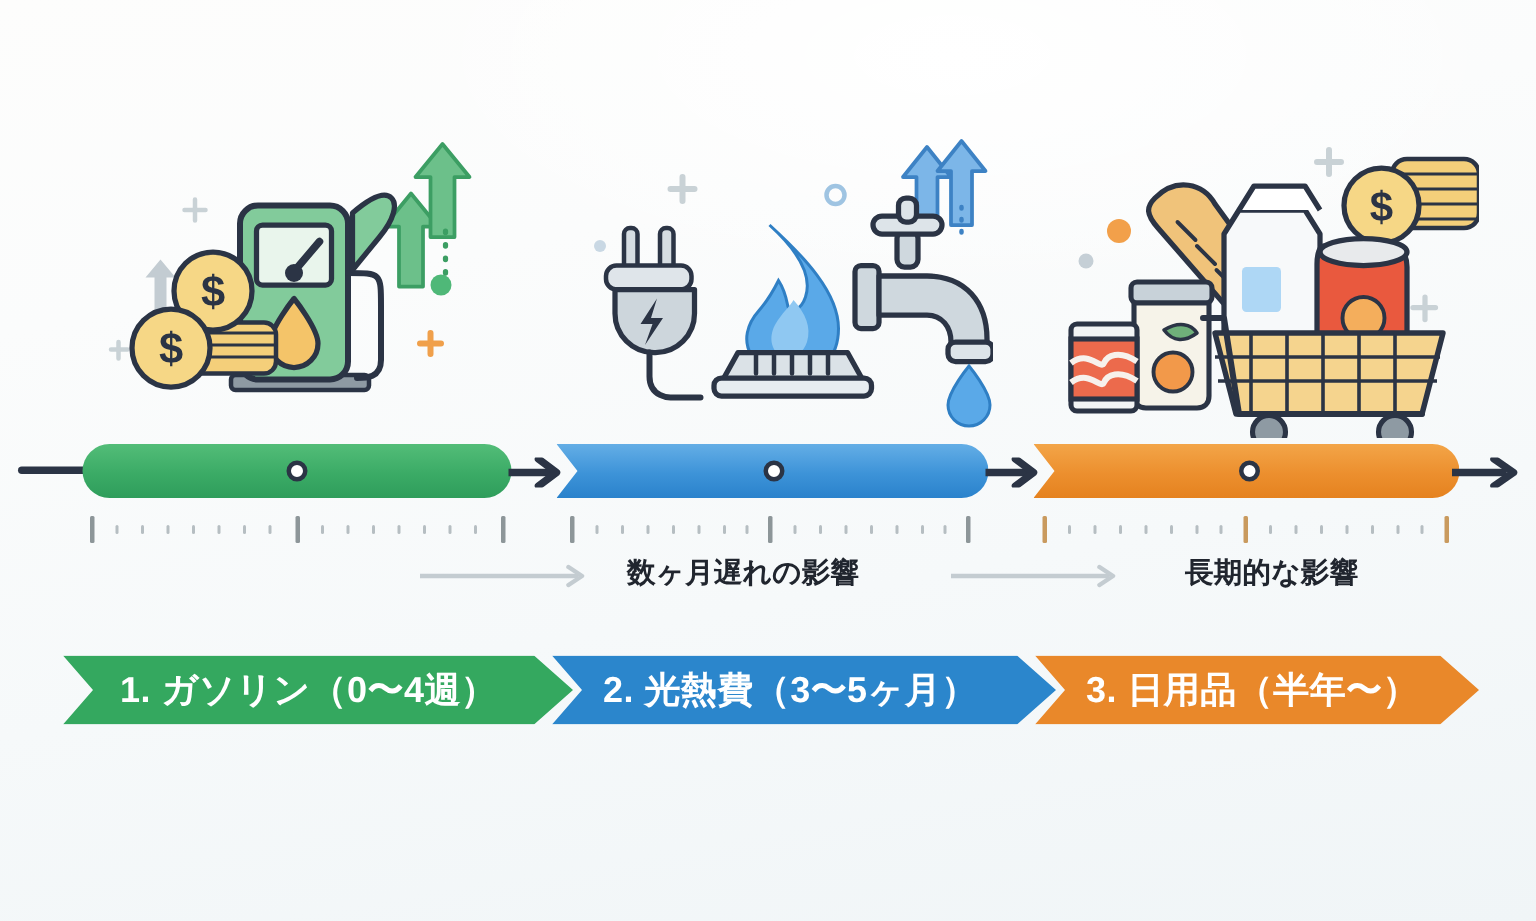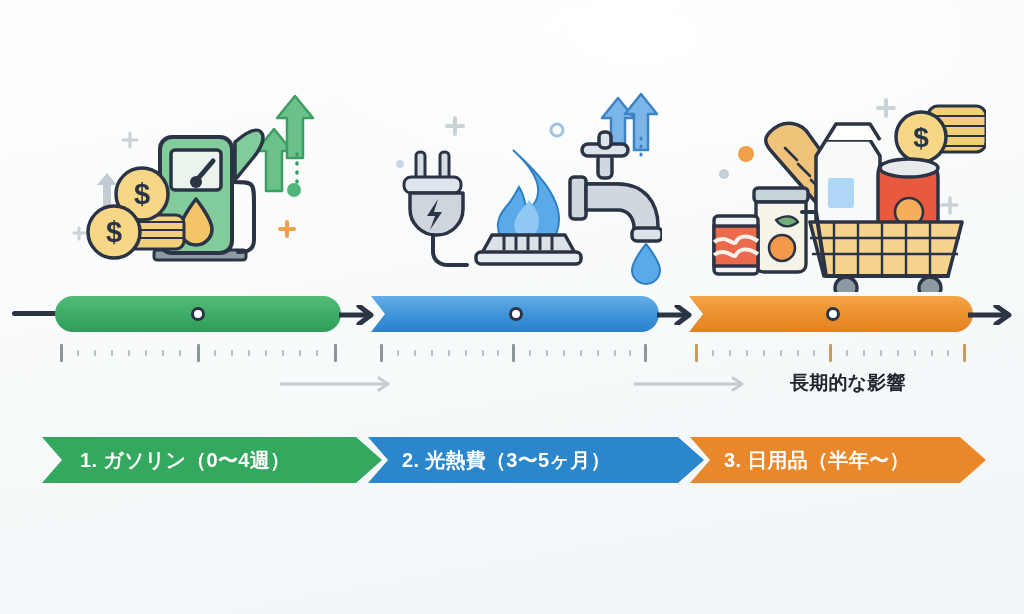--- a/index.html
+++ b/index.html
@@ -66,21 +66,21 @@
     font-size: 19px; font-weight: 700; color: #20252e;
     letter-spacing: .2px; white-space: nowrap;
   }
   .conn-arrow { position: absolute; top: 8px; }
 
   
   .banners { position: absolute; left: 0; top: 437px; width: 1024px; height: 48px; }
   .banner {
     position: absolute; top: 0; height: 46px;
     display: flex; align-items: center;
-    color: #ffffff; font-size: 20px; font-weight: 700;
+    color: #ffffff; font-size: 24px; font-weight: 700;
     letter-spacing: .3px; white-space: nowrap;
   }
   .banner .txt { position: relative; z-index: 2; }
   .bn-green {
     background: #34a85f;
     clip-path: polygon(0 0, calc(100% - 26px) 0, 100% 50%, calc(100% - 26px) 100%, 0 100%, 20px 50%);
   }
   .bn-blue {
     background: #2b86cc;
     clip-path: polygon(0 0, calc(100% - 26px) 0, 100% 50%, calc(100% - 26px) 100%, 0 100%, 20px 50%);
@@ -344,20 +344,21 @@
     <div class="tick major om" style="left:963px;"></div>
   </div>
 
   <div class="stage-labels">
 
     <svg class="conn-arrow" style="left:280px;" width="118" height="16" viewBox="0 0 118 16">
       <path d="M0 8 h104" stroke="#c4ccd1" stroke-width="3" stroke-linecap="round"></path>
       <path d="M99 2 l9 6 -9 6" stroke="#c4ccd1" stroke-width="3" fill="none" stroke-linecap="round" stroke-linejoin="round"></path>
     </svg>
 
+    <div class="stage-label" style="left:418px;">数ヶ月遅れの影響</div>
 
     <svg class="conn-arrow" style="left:634px;" width="118" height="16" viewBox="0 0 118 16">
       <path d="M0 8 h104" stroke="#c4ccd1" stroke-width="3" stroke-linecap="round"></path>
       <path d="M99 2 l9 6 -9 6" stroke="#c4ccd1" stroke-width="3" fill="none" stroke-linecap="round" stroke-linejoin="round"></path>
     </svg>
 
     <div class="stage-label" style="left:766px;margin-left:24px;">長期的な影響</div>
   </div>
 
   <div class="banners">

